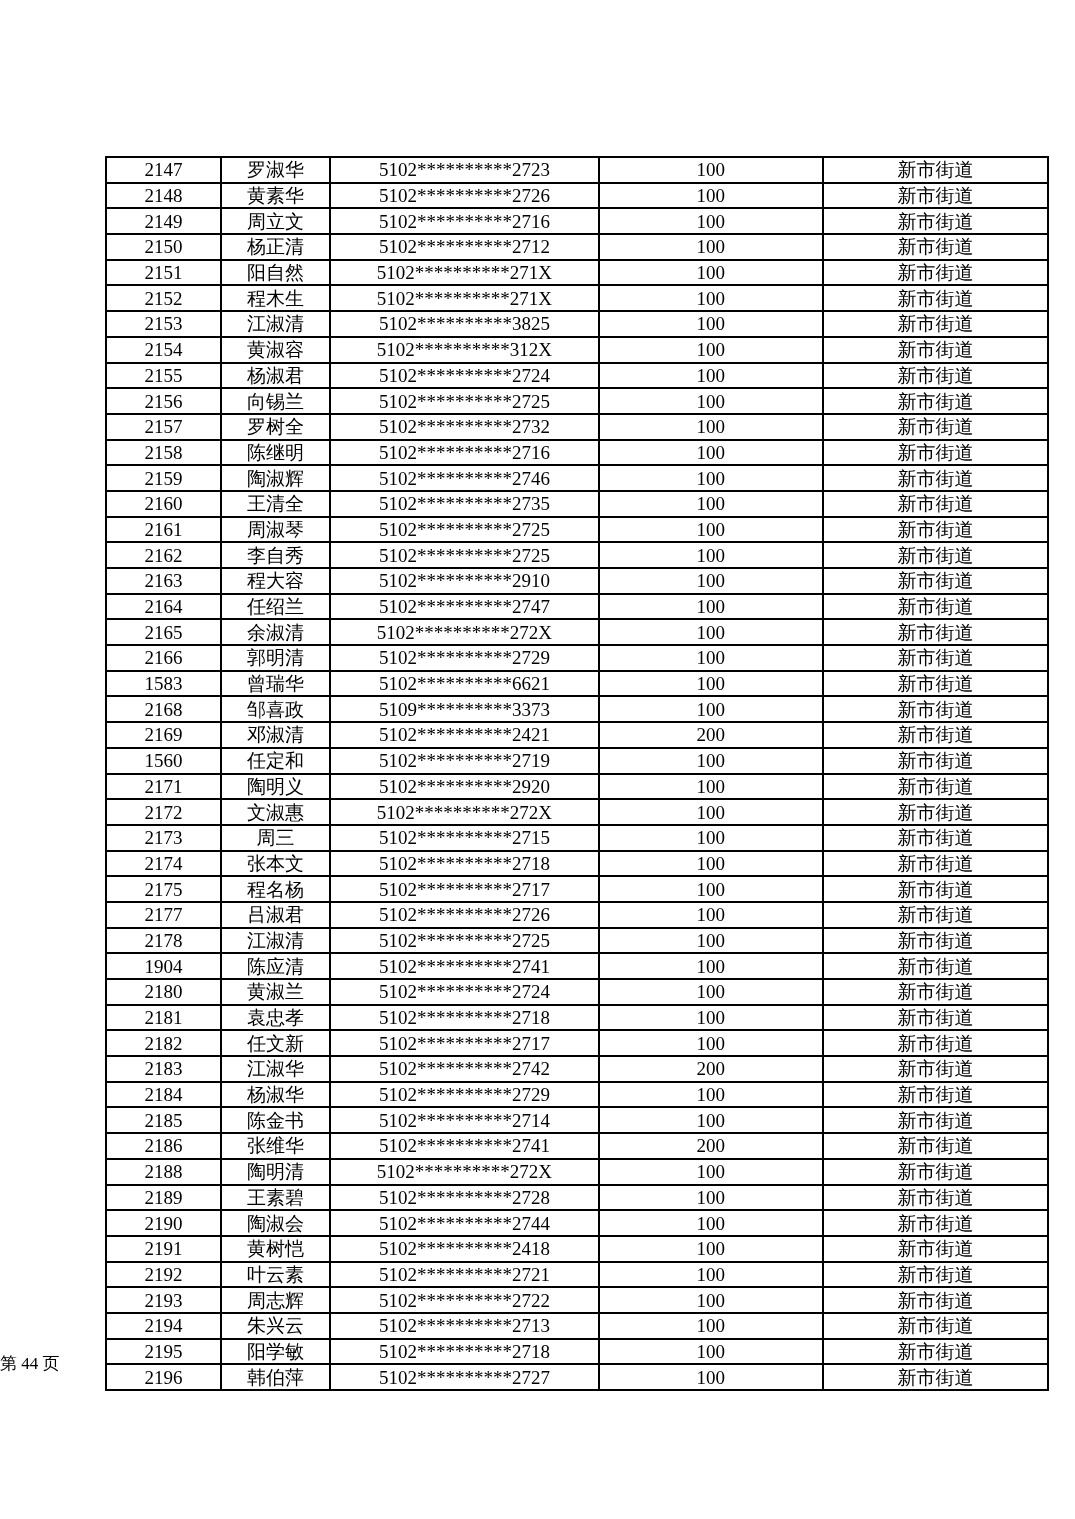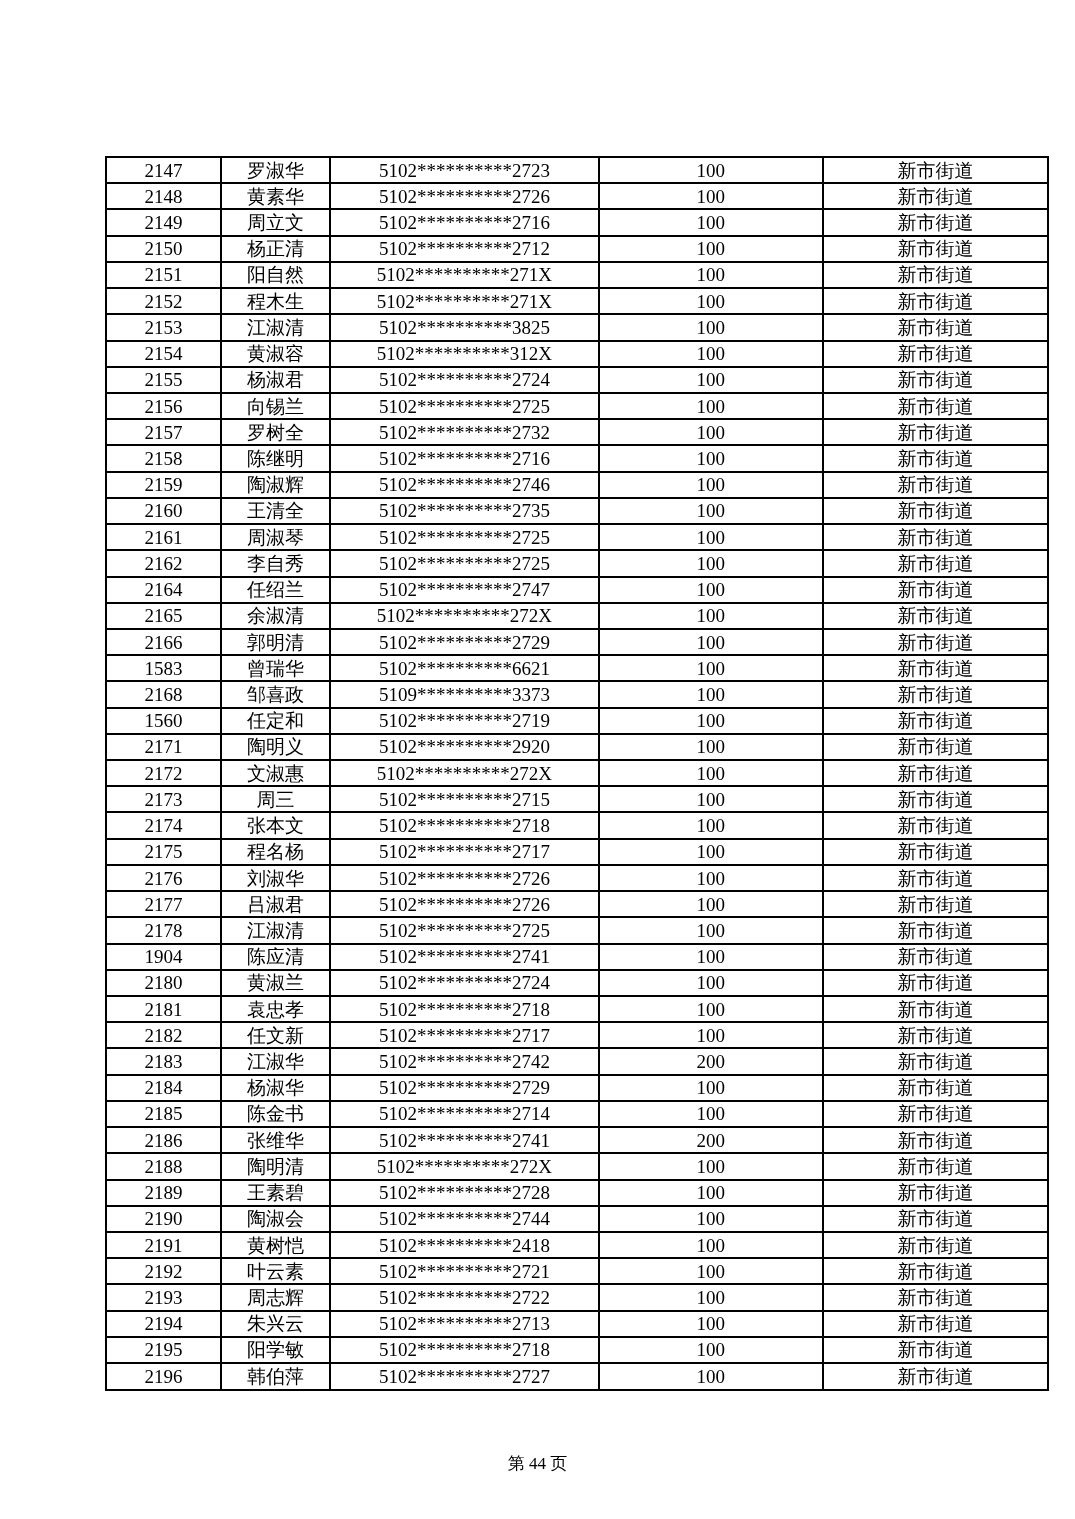--- a/index.html
+++ b/index.html
@@ -35,23 +35,23 @@
     overflow: hidden;
   }
   .col-index    { width: 12.2%; }
   .col-name     { width: 11.6%; }
   .col-id       { width: 28.5%; }
   .col-amount   { width: 23.8%; }
   .col-district { width: 23.9%; }
   .page-footer {
     position: absolute;
     left: 0;
-    top: 1452px;
+    top: 1352px;
     width: 100%;
-    text-align: center;
+    text-align: left;
     font-size: 17px;
     color: #000000;
   }
 </style>
 </head>
 <body>
 
 <table class="doc-table">
   <colgroup>
     <col class="col-index">
@@ -167,20 +167,27 @@
         <td>新市街道</td>
       </tr>
       <tr>
         <td>2162</td>
         <td>李自秀</td>
         <td>5102**********2725</td>
         <td>100</td>
         <td>新市街道</td>
       </tr>
       <tr>
+        <td>2163</td>
+        <td>程大容</td>
+        <td>5102**********2910</td>
+        <td>100</td>
+        <td>新市街道</td>
+      </tr>
+      <tr>
         <td>2164</td>
         <td>任绍兰</td>
         <td>5102**********2747</td>
         <td>100</td>
         <td>新市街道</td>
       </tr>
       <tr>
         <td>2165</td>
         <td>余淑清</td>
         <td>5102**********272X</td>
@@ -202,20 +209,27 @@
         <td>新市街道</td>
       </tr>
       <tr>
         <td>2168</td>
         <td>邹喜政</td>
         <td>5109**********3373</td>
         <td>100</td>
         <td>新市街道</td>
       </tr>
       <tr>
+        <td>2169</td>
+        <td>邓淑清</td>
+        <td>5102**********2421</td>
+        <td>200</td>
+        <td>新市街道</td>
+      </tr>
+      <tr>
         <td>1560</td>
         <td>任定和</td>
         <td>5102**********2719</td>
         <td>100</td>
         <td>新市街道</td>
       </tr>
       <tr>
         <td>2171</td>
         <td>陶明义</td>
         <td>5102**********2920</td>
@@ -240,27 +254,20 @@
         <td>2174</td>
         <td>张本文</td>
         <td>5102**********2718</td>
         <td>100</td>
         <td>新市街道</td>
       </tr>
       <tr>
         <td>2175</td>
         <td>程名杨</td>
         <td>5102**********2717</td>
-        <td>100</td>
-        <td>新市街道</td>
-      </tr>
-      <tr>
-        <td>2176</td>
-        <td>刘淑华</td>
-        <td>5102**********2726</td>
         <td>100</td>
         <td>新市街道</td>
       </tr>
       <tr>
         <td>2177</td>
         <td>吕淑君</td>
         <td>5102**********2726</td>
         <td>100</td>
         <td>新市街道</td>
       </tr>

